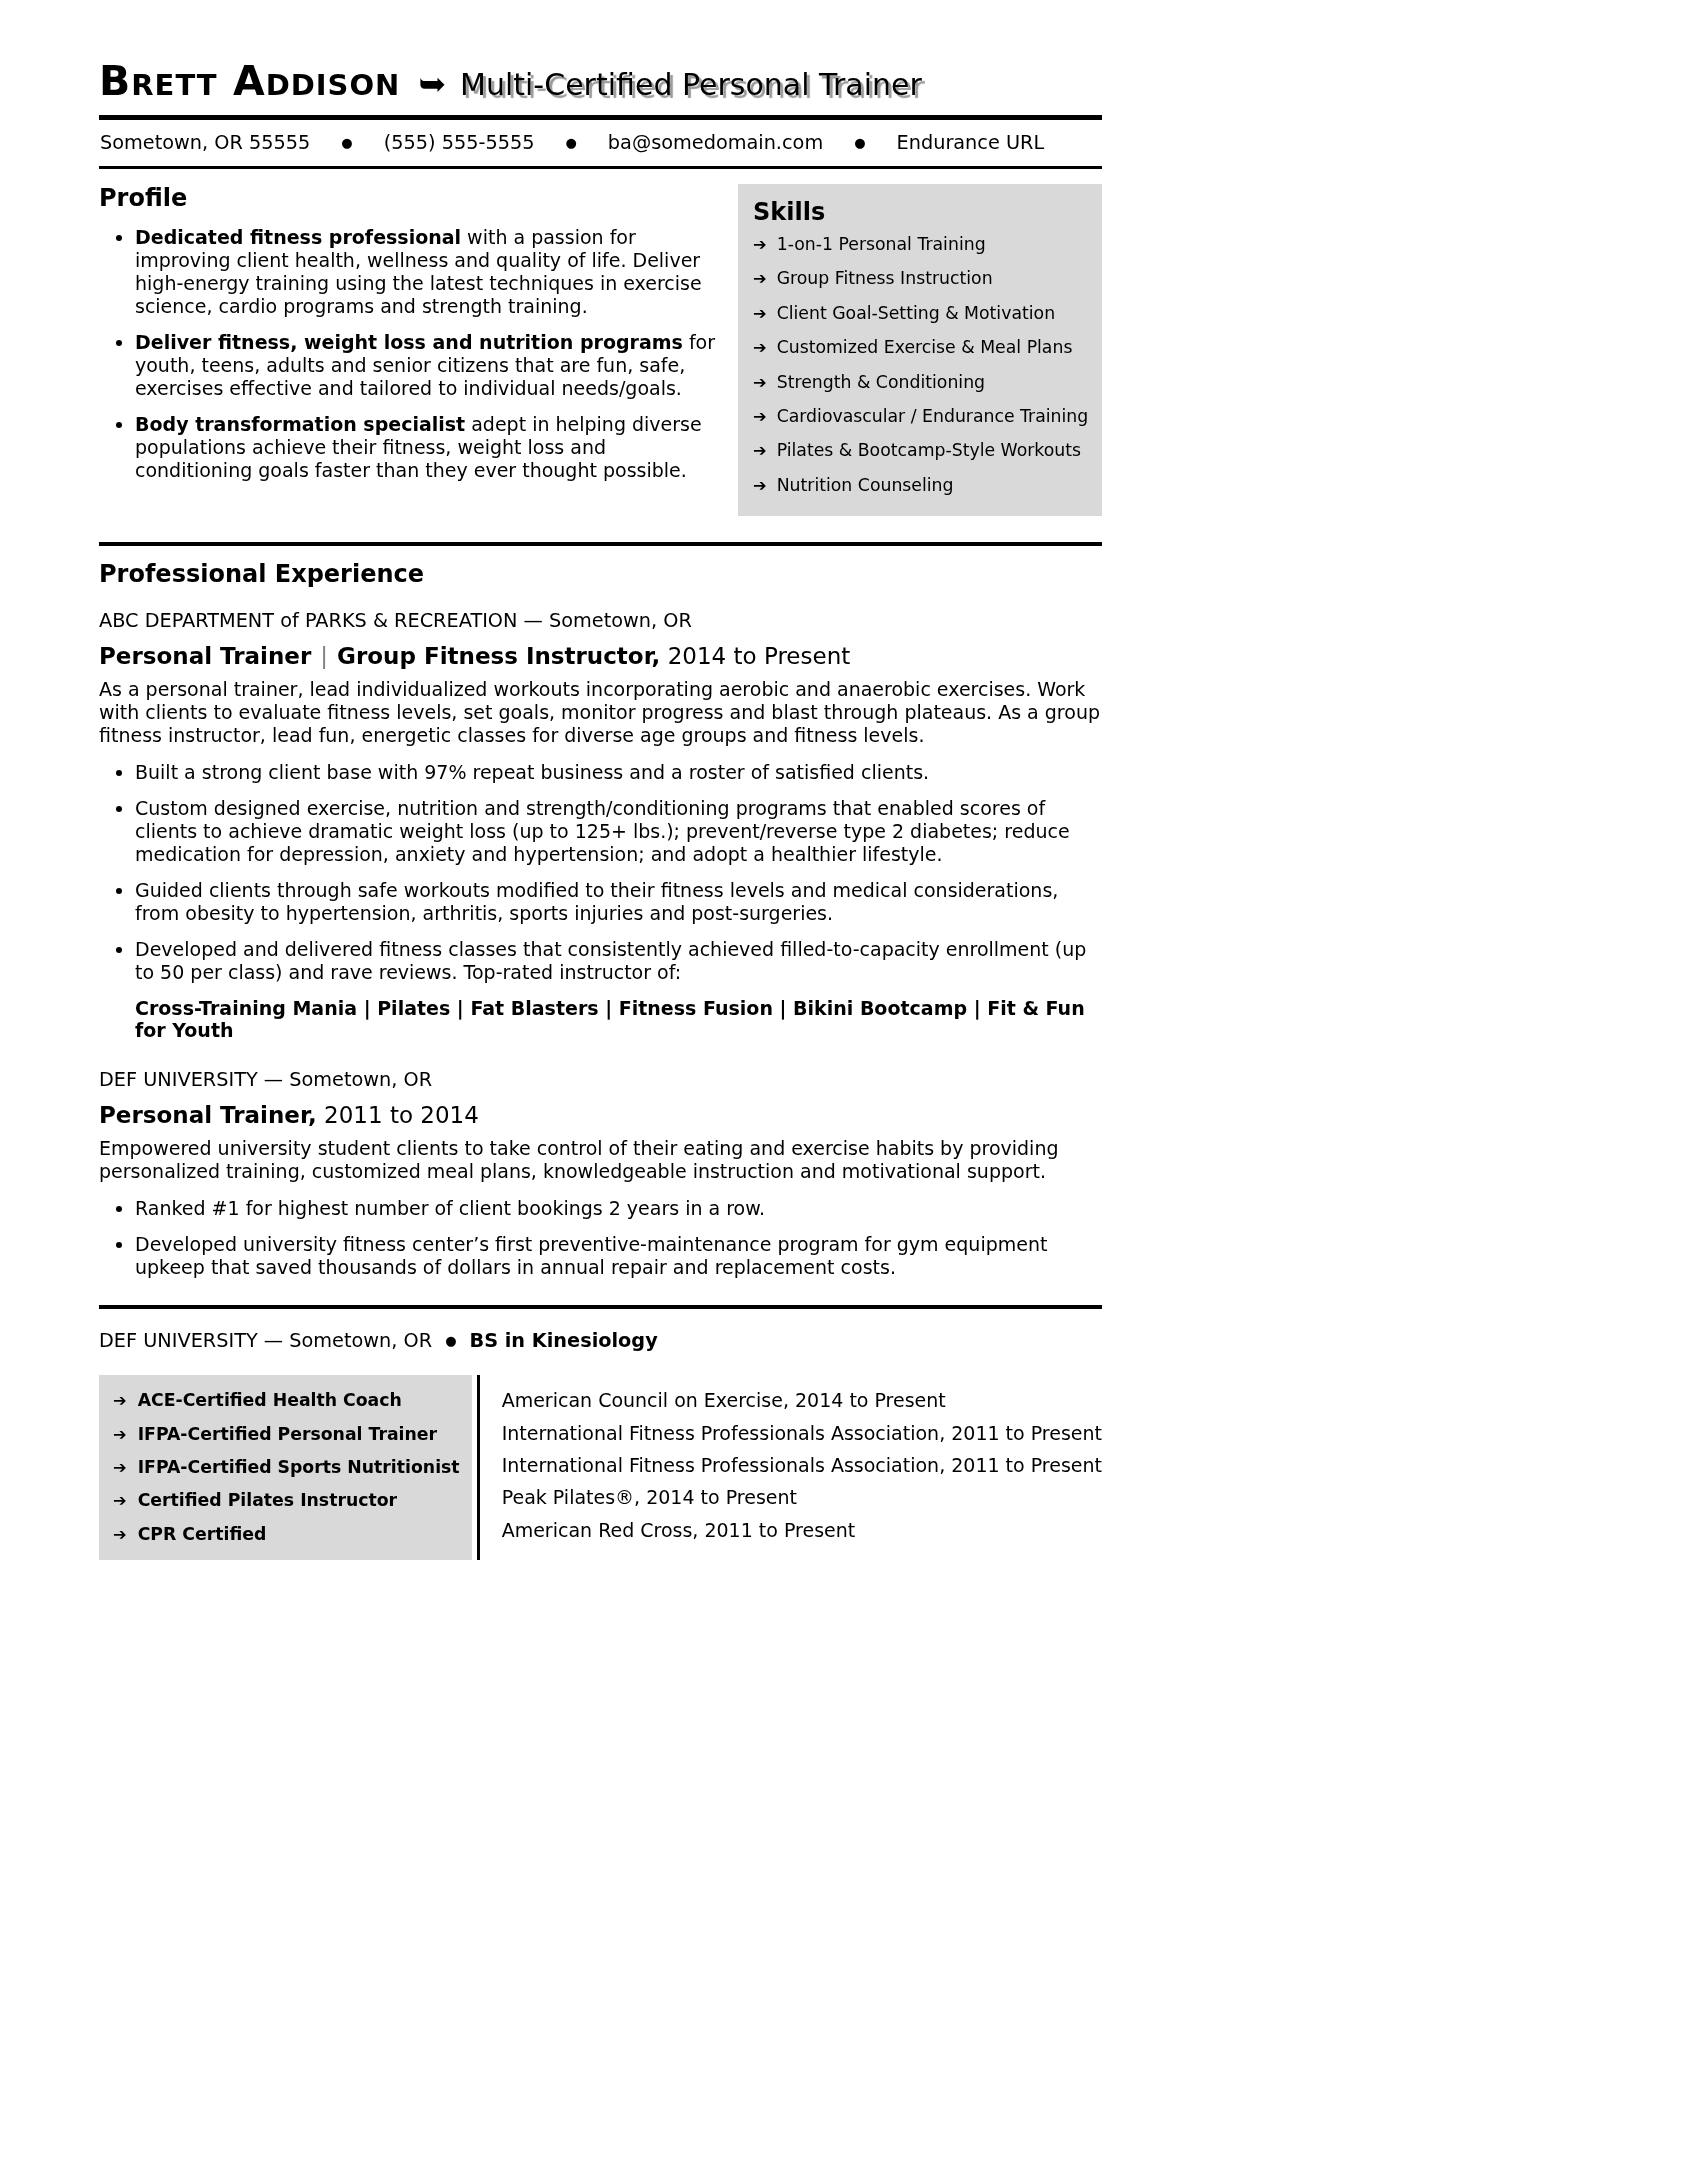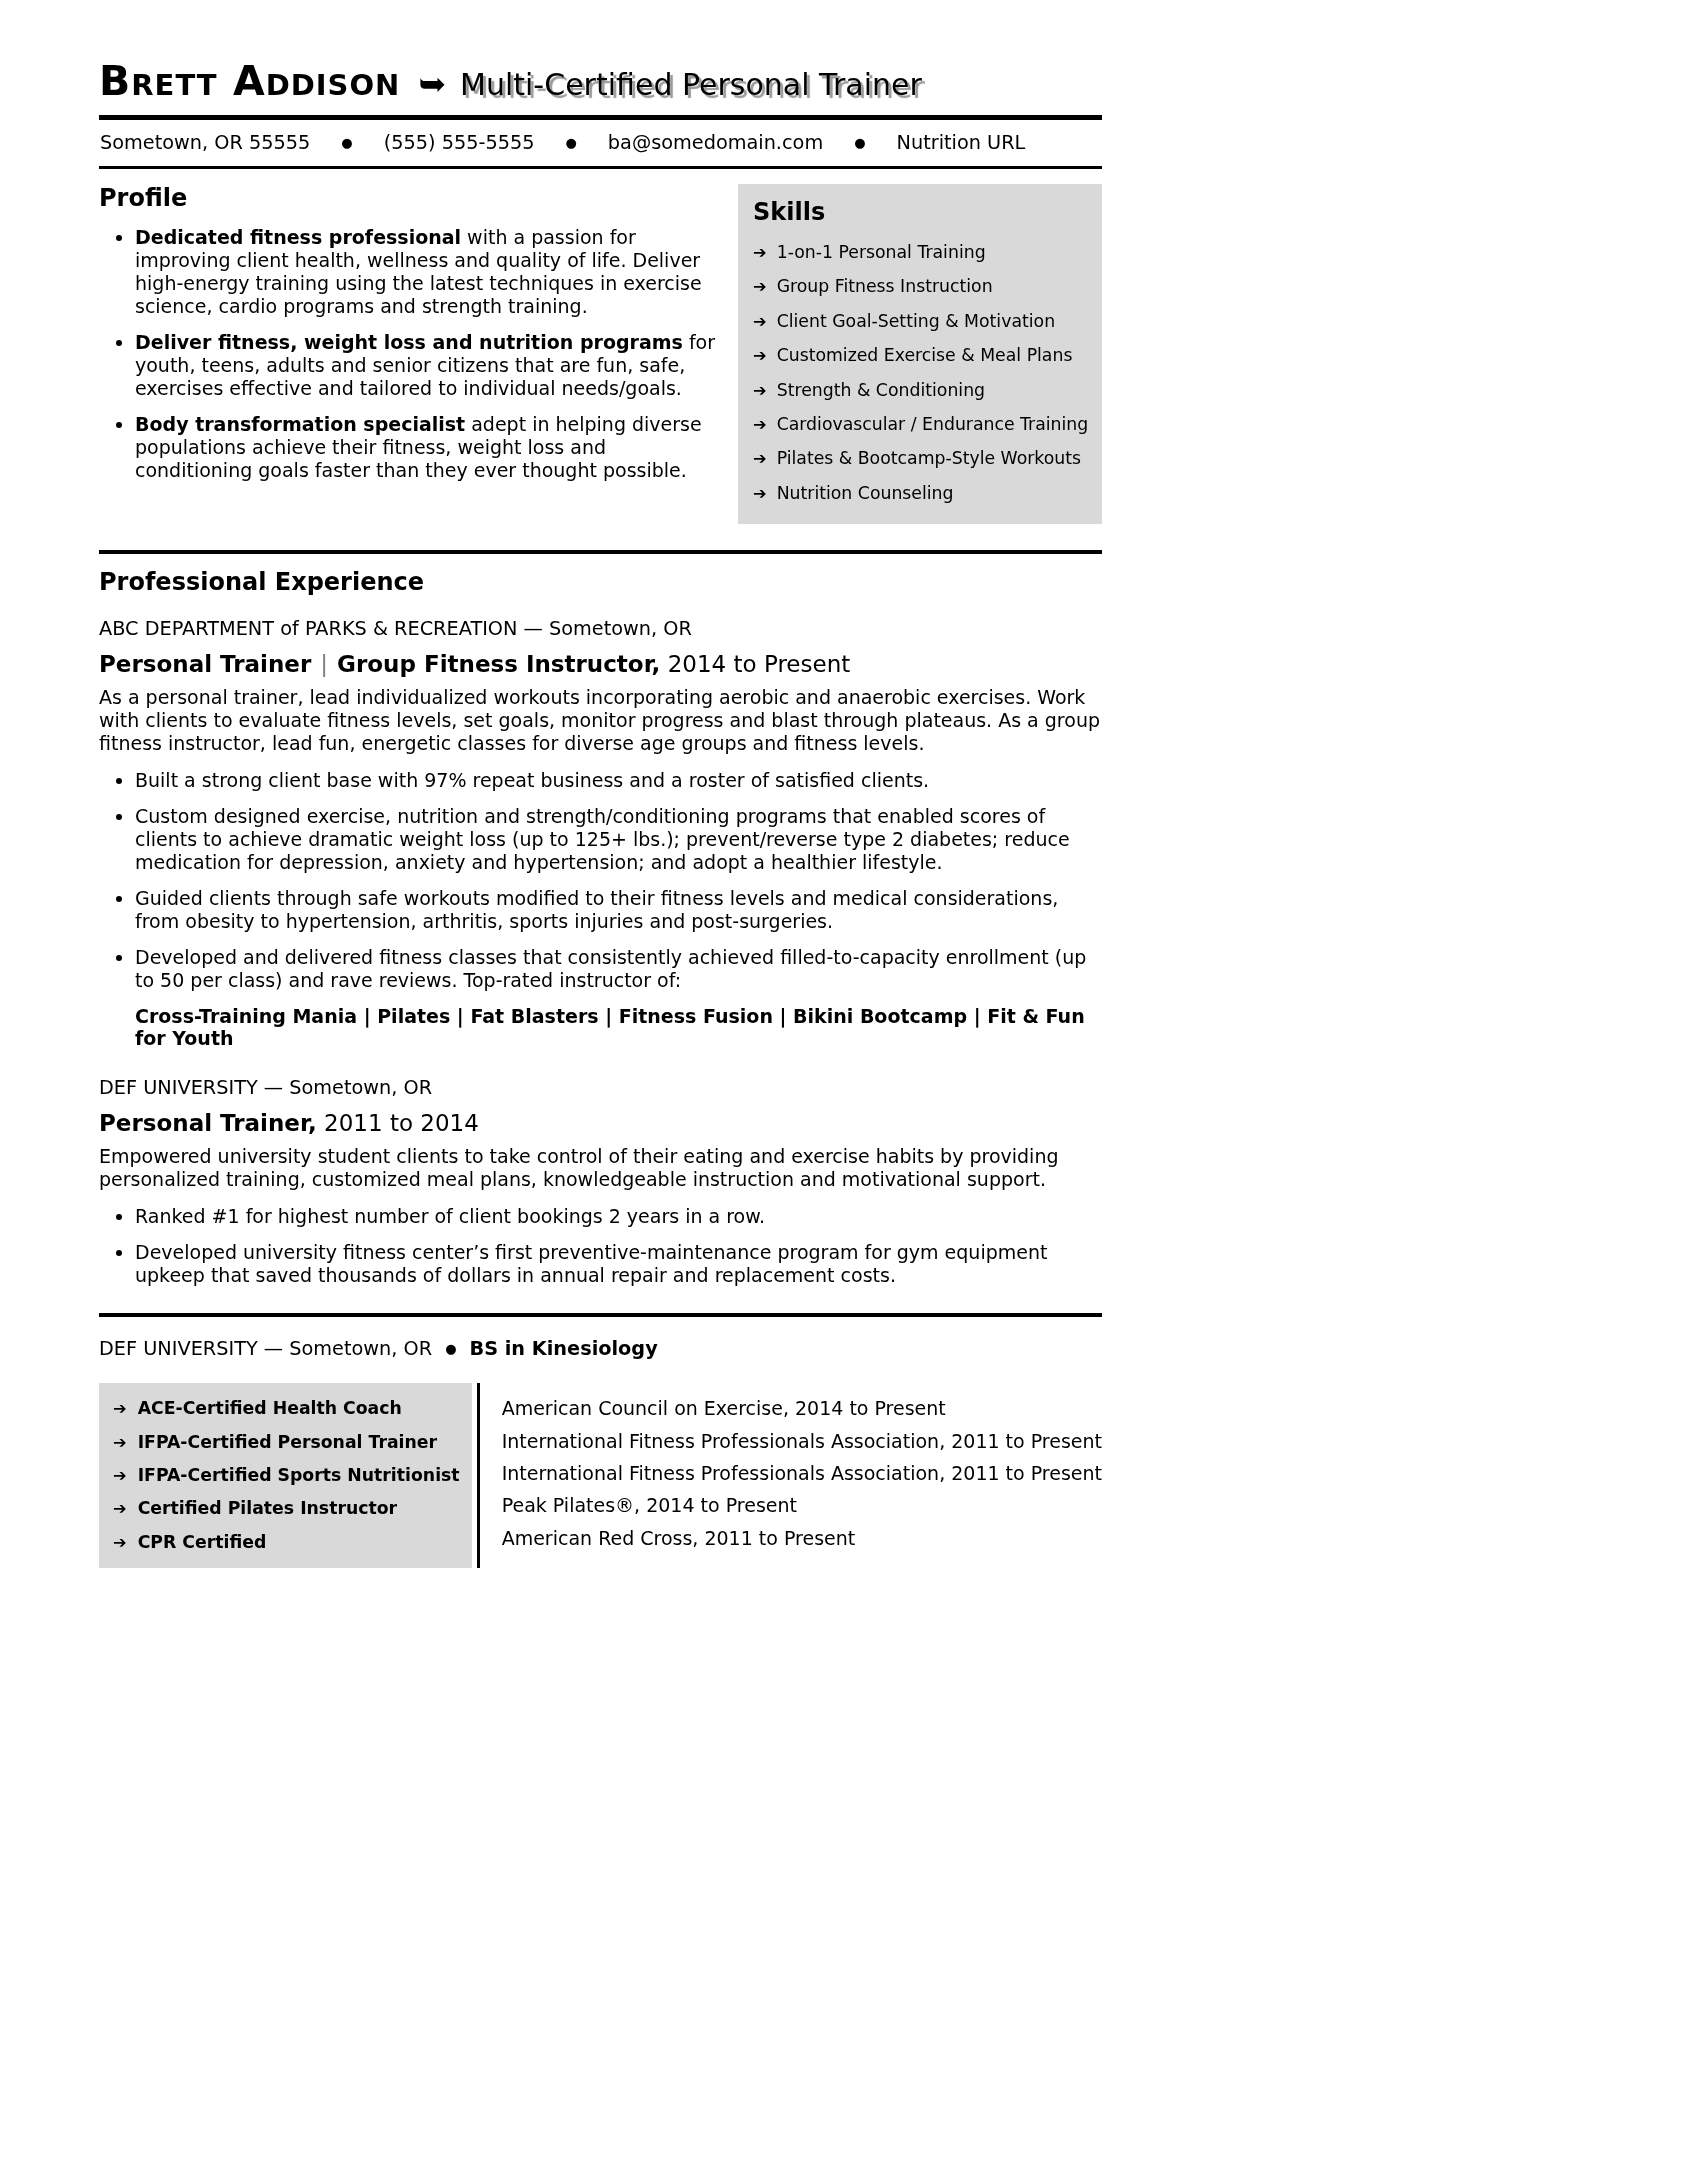--- a/index.html
+++ b/index.html
@@ -33,21 +33,21 @@
   
   .two-col { display: flex; align-items: flex-start; margin-top: 15px; }
   .profile-col { flex: 1; padding-right: 12px; }
   h2 { font-size: 24px; font-weight: 700; }
   .sec-h { margin-top: 14px; }
   .disc-list { list-style: disc outside; padding-left: 36px; font-size: 19px; line-height: 23px; }
   .disc-list li { margin-bottom: 13px; }
   .profile-list { margin-top: 14px; }
 
   .skills-box { width: 364px; background: #d9d9d9; padding: 14px 8px 8px 15px; }
-  .skills-box h2 { margin-bottom: 15px; }
+  .skills-box h2 { margin-bottom: 7px; }
   .skill-item { display: flex; align-items: baseline; font-size: 17.3px; line-height: 22px; margin-bottom: 11.4px; white-space: nowrap; }
   .skill-item .arrow { font-size: 16.3px; margin-right: 10px; }
 
   
   .employer { margin-top: 21px; font-size: 19.3px; }
   .title-line { margin-top: 11px; font-size: 23px; }
   .pipe { color: #7f7f7f; margin: 0 9px; }
   .dates { margin-left: 0.32em; font-weight: 400; }
   .summary { margin-top: 9px; font-size: 19px; line-height: 23px; }
   .body-list { margin-top: 14px; }
@@ -78,21 +78,21 @@
         <span class="headline">Multi-Certified Personal Trainer</span>
       </div>
       <div class="rule rule-5"></div>
       <div class="contact-line">
         <span>Sometown, OR 55555</span>
         <span class="dot">●</span>
         <span>(555) 555-5555</span>
         <span class="dot">●</span>
         <span>ba@somedomain.com</span>
         <span class="dot">●</span>
-        <span>Nutrition URL</span>
+        <span>Endurance URL</span>
       </div>
       <div class="rule rule-3"></div>
     </header>
 
     <div class="two-col">
       <section class="profile-col">
         <h2>Profile</h2>
         <ul class="disc-list profile-list">
           <li><b>Dedicated fitness professional</b><span> with a passion for improving client health, wellness and quality of life. Deliver high-energy training using the latest techniques in exercise science, cardio programs and strength training.</span></li>
           <li><b>Deliver fitness, weight loss and nutrition programs</b><span> for youth, teens, adults and senior citizens that are fun, safe, exercises effective and tailored to individual needs/goals.</span></li>

